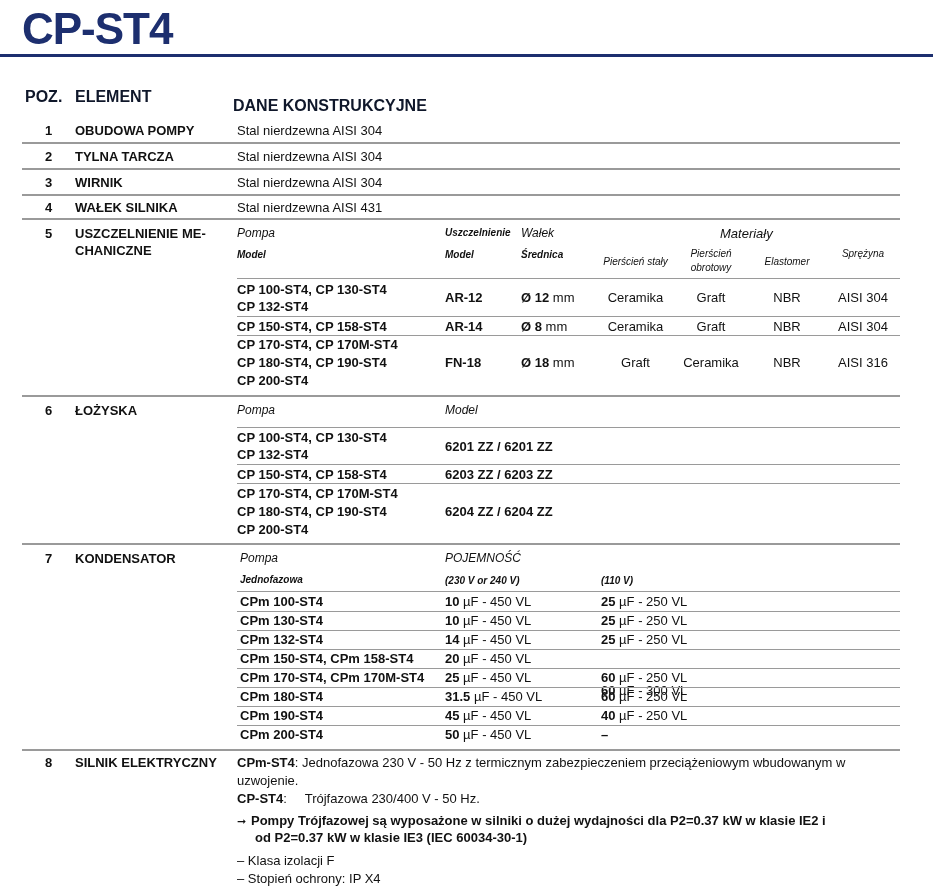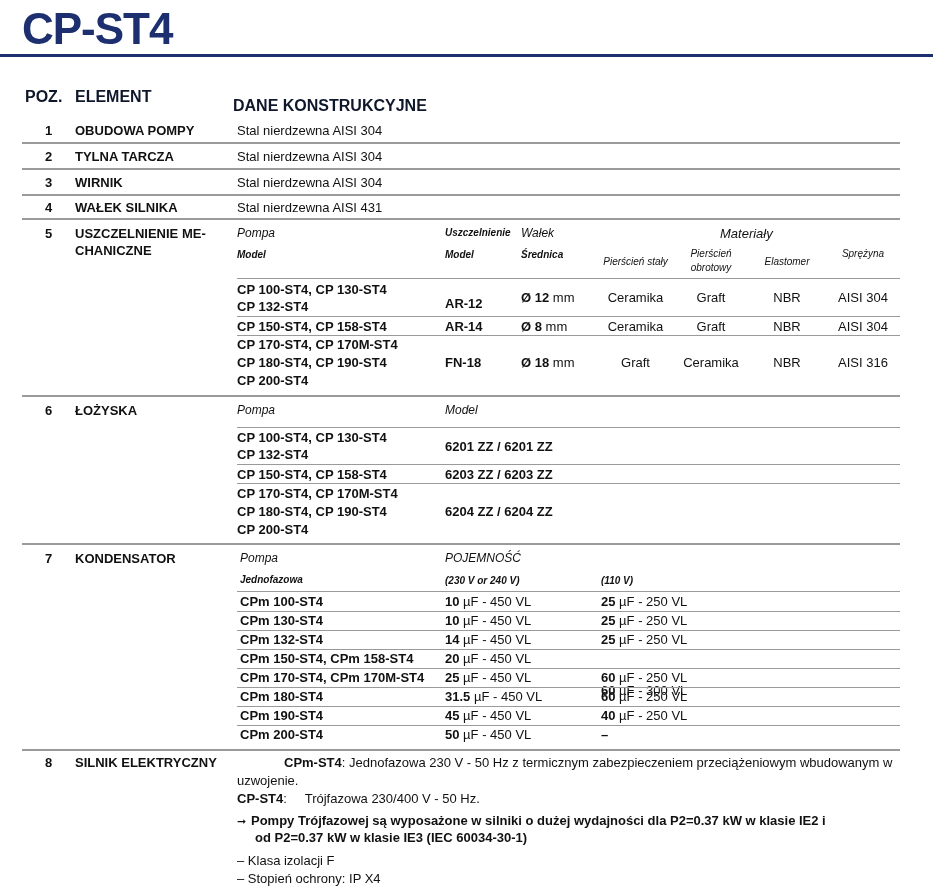--- a/index.html
+++ b/index.html
@@ -74,21 +74,21 @@
   <div class="abs it-sm center" style="left:598px; top:256px; width:75px;">Pierścień stały</div>
   <div class="abs it-sm center" style="left:680px; top:248px; width:62px;">Pierścień</div>
   <div class="abs it-sm center" style="left:680px; top:262px; width:62px;">obrotowy</div>
   <div class="abs it-sm center" style="left:757px; top:256px; width:60px;">Elastomer</div>
   <div class="abs it-sm center" style="left:833px; top:248px; width:60px;">Sprężyna</div>
   <div class="line-thin" style="left:237px; top:278px; width:663px;"></div>
 
   <div>
     <div class="abs txt b" style="left:237px; top:282px;">CP 100-ST4, CP 130-ST4</div>
     <div class="abs txt b" style="left:237px; top:299px;">CP 132-ST4</div>
-    <div class="abs txt b" style="left:445px; top:296px;text-align:center;">AR-12</div>
+    <div class="abs txt b" style="left:445px; top:290px;text-align:center;">AR-12</div>
     <div class="abs txt" style="left:521px; top:290px;"><span class="b">Ø 12</span> <span>mm</span></div>
     <div class="abs txt center" style="left:598px; top:290px; width:75px;">Ceramika</div>
     <div class="abs txt center" style="left:680px; top:290px; width:62px;">Graft</div>
     <div class="abs txt center" style="left:757px; top:290px; width:60px;">NBR</div>
     <div class="abs txt center" style="left:833px; top:290px; width:60px;">AISI 304</div>
   </div>
   <div class="line-thin" style="left:237px; top:316px; width:663px;"></div>
 
   <div>
     <div class="abs txt b" style="left:237px; top:319px;">CP 150-ST4, CP 158-ST4</div>
@@ -202,21 +202,21 @@
         <div class="abs txt" style="left:445px; top:727px;"><span class="b">50</span> <span>µF - 450 VL</span></div>
         <div class="abs txt" style="left:601px; top:727px;"><span class="b">–</span> <span></span></div>
       </div>
     </div>
 </div>
 <div class="line" style="left:22px; top:749px; width:878px;"></div>
 
 <div>
   <div class="abs num" style="left:45px; top:755px;">8</div>
   <div class="abs el" style="left:75px; top:755px;">SILNIK ELEKTRYCZNY</div>
-  <div class="abs txt" style="left:237px; top:755px;margin-left:47px;"><span class="b">CPm-ST4</span><span>:  Jednofazowa 230 V - 50 Hz z termicznym zabezpieczeniem przeciążeniowym wbudowanym w</span></div>
+  <div class="abs txt" style="left:237px; top:755px;"><span class="b">CPm-ST4</span><span>:  Jednofazowa 230 V - 50 Hz z termicznym zabezpieczeniem przeciążeniowym wbudowanym w</span></div>
   <div class="abs txt" style="left:237px; top:773px;">uzwojenie.</div>
   <div class="abs txt" style="left:237px; top:791px;"><span class="b">CP-ST4</span><span style="white-space:pre;">:     Trójfazowa 230/400 V - 50 Hz.</span></div>
   <div class="abs txt b" style="left:237px; top:813px;">
     <span style="display:inline-block; width:14px; font-size:11px;">➞</span><span>Pompy Trójfazowej są wyposażone w silniki o dużej wydajności dla P2=0.37 kW w klasie IE2 i</span>
   </div>
   <div class="abs txt b" style="left:255px; top:830px;">od P2=0.37 kW w klasie IE3 (IEC 60034-30-1)</div>
   <div class="abs txt" style="left:237px; top:853px;">– Klasa izolacji F</div>
   <div class="abs txt" style="left:237px; top:871px;">– Stopień ochrony: IP X4</div>
 </div>
 

